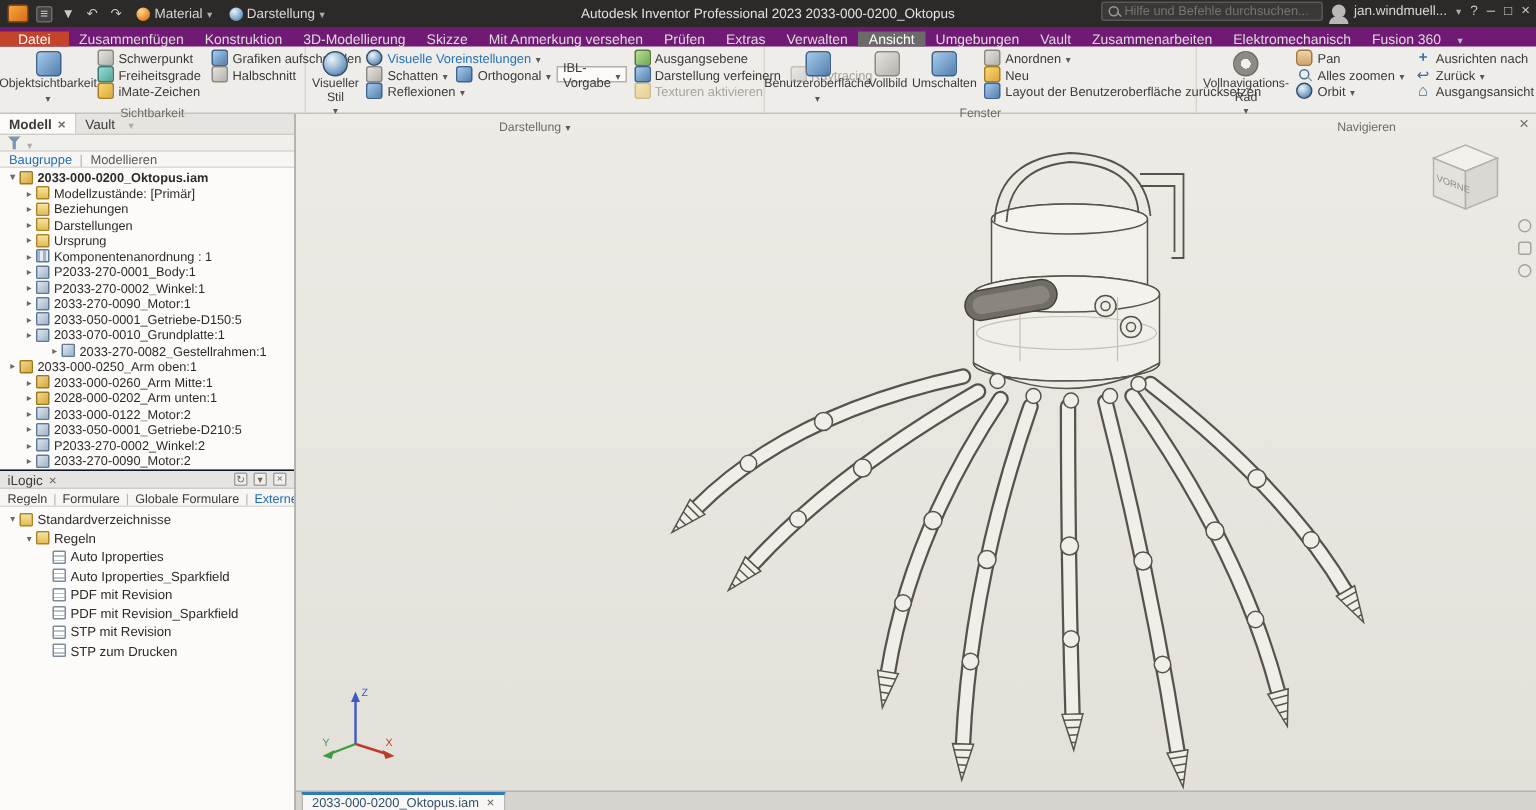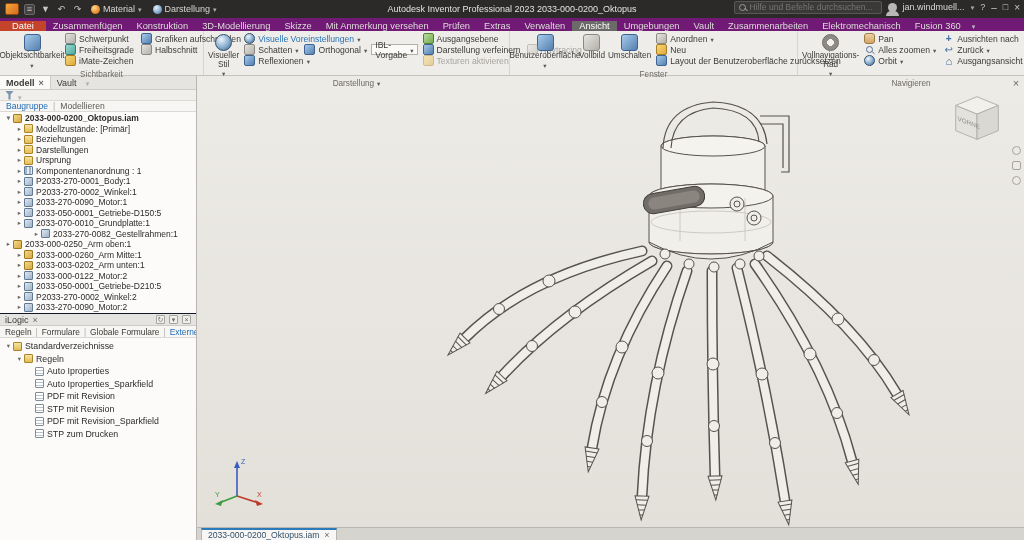--- a/index.html
+++ b/index.html
@@ -463,21 +463,21 @@
     <span class="tlab">2033-000-0250_Arm oben:1</span>
   </div>
       <div class="trow" style="padding-left: 15px;">
     <span class="texp e-closed"></span>
     <span class="tico ic-assembly"></span>
     <span class="tlab">2033-000-0260_Arm Mitte:1</span>
   </div>
       <div class="trow" style="padding-left: 15px;">
     <span class="texp e-closed"></span>
     <span class="tico ic-assembly"></span>
-    <span class="tlab">2033-003-0202_Arm unten:1</span>
+    <span class="tlab">2028-000-0202_Arm unten:1</span>
   </div>
       <div class="trow" style="padding-left: 15px;">
     <span class="texp e-closed"></span>
     <span class="tico ic-part"></span>
     <span class="tlab">2033-000-0122_Motor:2</span>
   </div>
       <div class="trow" style="padding-left: 15px;">
     <span class="texp e-closed"></span>
     <span class="tico ic-part"></span>
     <span class="tlab">2033-050-0001_Getriebe-D210:5</span>
@@ -534,26 +534,26 @@
     <span class="tlab">Auto Iproperties_Sparkfield</span>
   </div>
       <div class="trow" style="padding-left: 26px;">
     <span class="texp e-none"></span>
     <span class="tico ic-rule"></span>
     <span class="tlab">PDF mit Revision</span>
   </div>
       <div class="trow" style="padding-left: 26px;">
     <span class="texp e-none"></span>
     <span class="tico ic-rule"></span>
-    <span class="tlab">STP mit Revision</span>
+    <span class="tlab">PDF mit Revision_Sparkfield</span>
   </div>
       <div class="trow" style="padding-left: 26px;">
     <span class="texp e-none"></span>
     <span class="tico ic-rule"></span>
-    <span class="tlab">PDF mit Revision_Sparkfield</span>
+    <span class="tlab">STP mit Revision</span>
   </div>
       <div class="trow" style="padding-left: 26px;">
     <span class="texp e-none"></span>
     <span class="tico ic-rule"></span>
     <span class="tlab">STP zum Drucken</span>
   </div>
     </div>
 </div>
 
 <div id="viewport">

